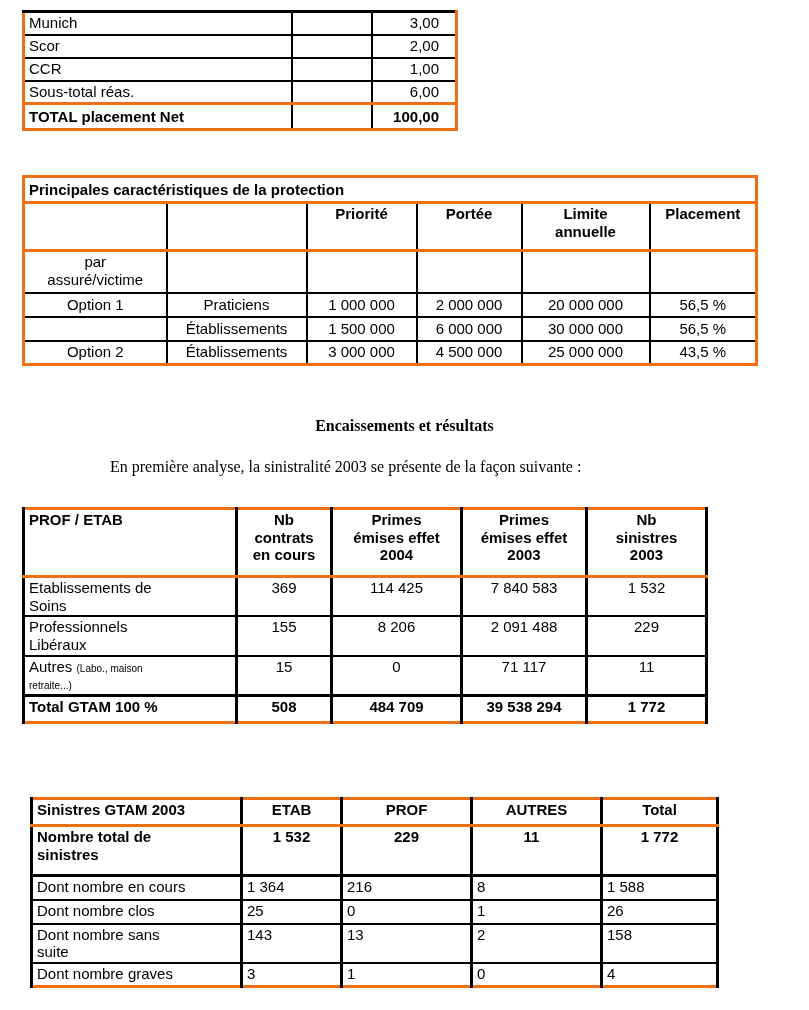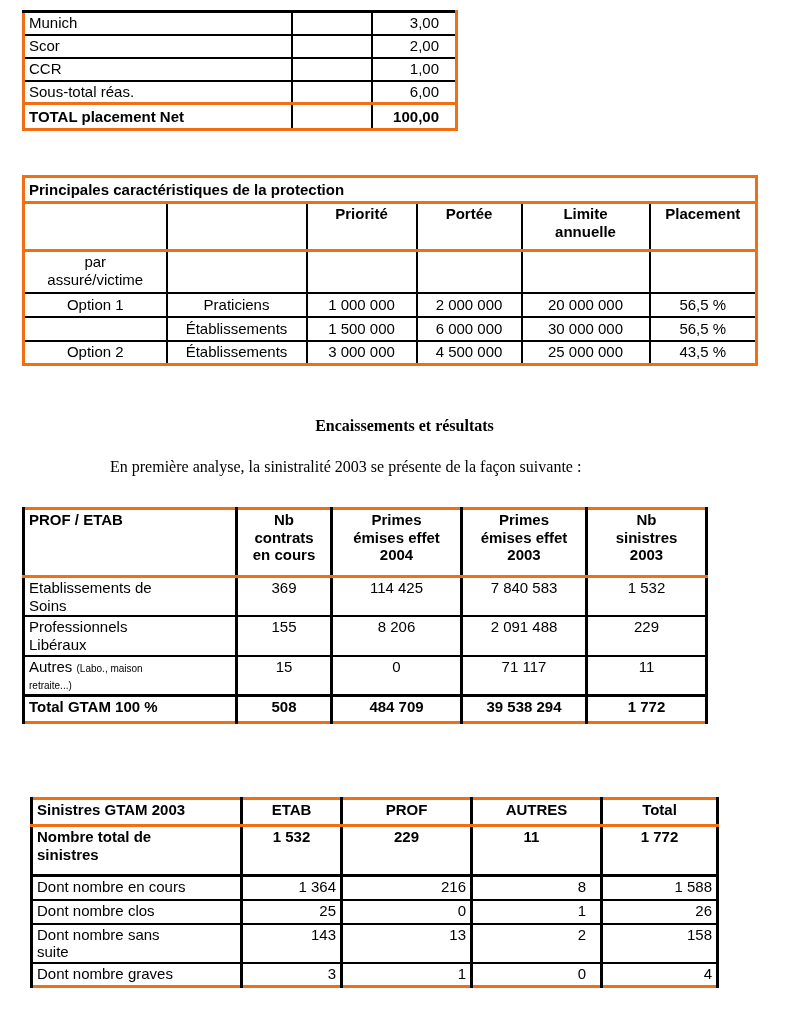--- a/index.html
+++ b/index.html
@@ -59,21 +59,21 @@
 
   
   .t4{position:absolute;left:22px;top:797px;width:686px;border:3px solid var(--accent);margin-left:8px;}
   .t4 td{border:2px solid #000;border-left-width:3px;border-right-width:3px;vertical-align:top;}
   .t4 tr.head{height:27px;}
   .t4 tr.head td{border-bottom:3px solid var(--accent);font-weight:bold;text-align:center;}
   .t4 tr.head td.lab{text-align:left;}
   .t4 tr.totrow{height:50px;}
   .t4 tr.totrow td{border-bottom:3px solid #000;font-weight:bold;text-align:center;}
   .t4 tr.totrow td.lab{text-align:left;}
-  .t4 tr.data td{text-align:right;}
+  .t4 tr.data td{text-align:left;}
   .t4 tr.data td.lab{text-align:left;}
   .t4 tr.r1,.t4 tr.r2,.t4 tr.r4{height:24px;}
   .t4 tr.r3{height:34px;}
   .t4 td.autres{text-align:right;padding-right:14px;}
 </style>
 </head>
 <body>
 
 <div class="page" style="--accent: #F06E14;">
 

